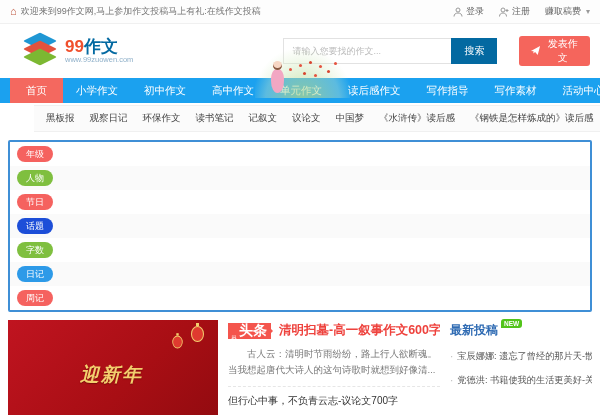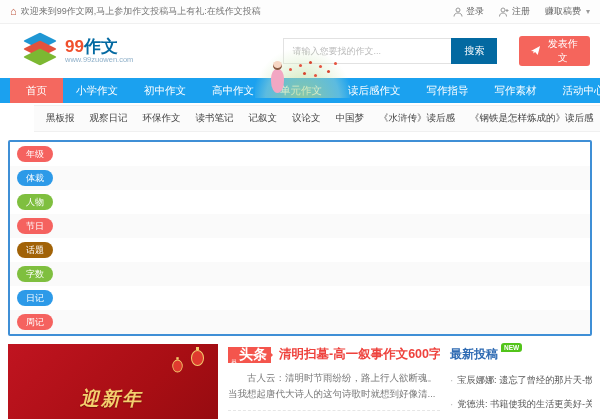--- a/index.html
+++ b/index.html
@@ -225,43 +225,20 @@
         <a class="fitem"></a>
         <a class="fitem"></a>
         <a class="fitem"></a>
         <a class="fitem"></a>
         <a class="fitem"></a>
         <a class="fitem"></a>
         <a class="fitem"></a>
       </div>
   </div>
     <div class="frow">
-    <span class="fpill" style="background: rgb(45, 154, 232);">体裁</span>
-    <div class="fitems">
-
-    <a class="fitem"></a>
-        <a class="fitem"></a>
-        <a class="fitem"></a>
-        <a class="fitem"></a>
-        <a class="fitem"></a>
-        <a class="fitem"></a>
-        <a class="fitem"></a>
-        <a class="fitem"></a>
-        <a class="fitem"></a>
-        <a class="fitem"></a>
-        <a class="fitem"></a>
-        <a class="fitem"></a>
-        <a class="fitem"></a>
-        <a class="fitem"></a>
-        <a class="fitem"></a>
-        <a class="fitem"></a>
-        <a class="fitem"></a>
-      </div>
-  </div>
-    <div class="frow">
     <span class="fpill" style="background: rgb(127, 191, 63);">人物</span>
     <div class="fitems">
 
     <a class="fitem"></a>
         <a class="fitem"></a>
         <a class="fitem"></a>
         <a class="fitem"></a>
         <a class="fitem"></a>
         <a class="fitem"></a>
         <a class="fitem"></a>
@@ -286,21 +263,21 @@
         <a class="fitem"></a>
         <a class="fitem"></a>
         <a class="fitem"></a>
         <a class="fitem"></a>
         <a class="fitem"></a>
         <a class="fitem"></a>
         <a class="fitem"></a>
       </div>
   </div>
     <div class="frow">
-    <span class="fpill" style="background: #a16207;">话题</span>
+    <span class="fpill" style="background: #1d4ed8;">话题</span>
     <div class="fitems">
 
     <a class="fitem"></a>
         <a class="fitem"></a>
         <a class="fitem"></a>
         <a class="fitem"></a>
         <a class="fitem"></a>
         <a class="fitem"></a>
         <a class="fitem"></a>
         <a class="fitem"></a>

